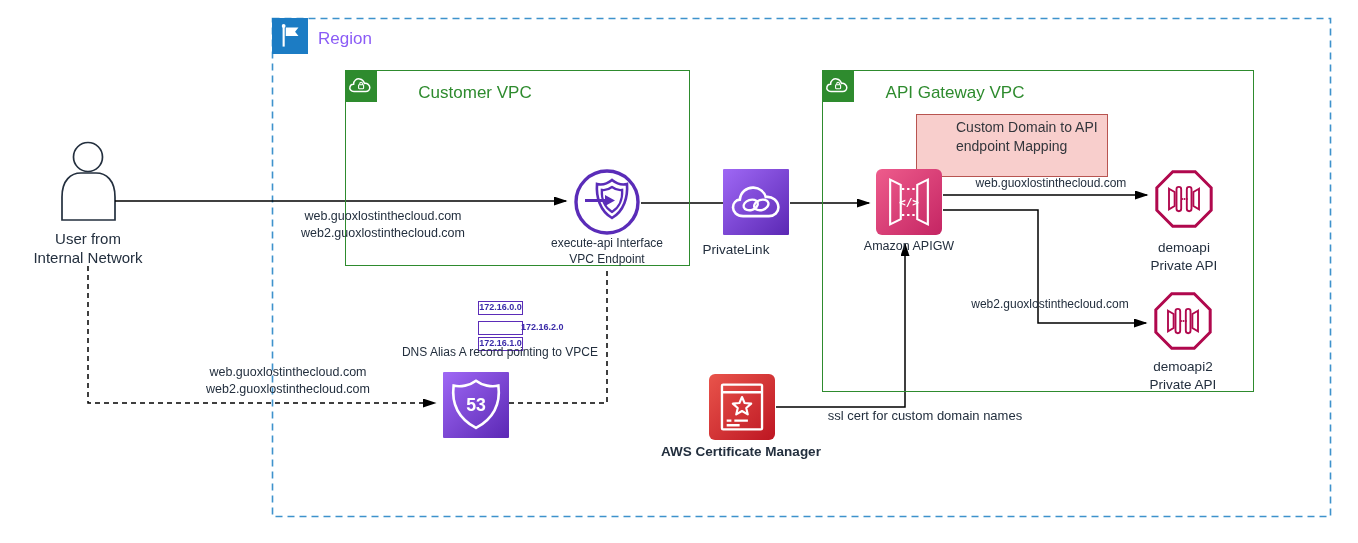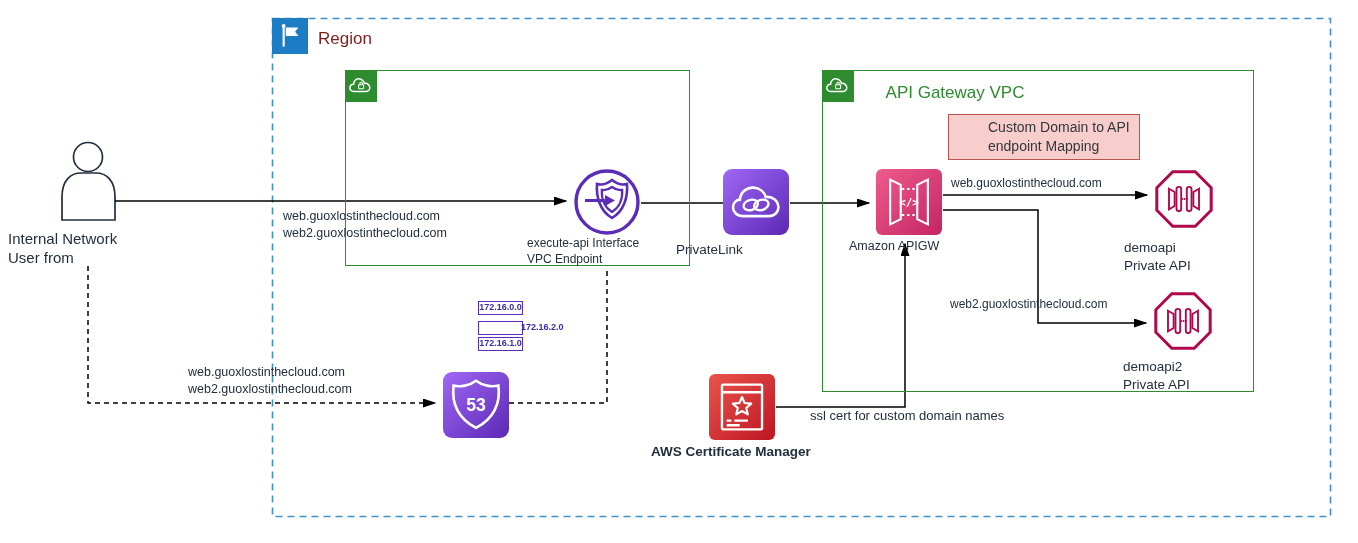--- a/index.html
+++ b/index.html
@@ -7,27 +7,27 @@
   .stage { position: relative; width: 1358px; height: 543px; background: #fff; overflow: hidden; }
   svg.overlay { position: absolute; left: 0; top: 0; z-index: 1; }
   .box { position: absolute; z-index: 2; background: transparent; }
   .vpc-box { border: 1.5px solid #2E8B2E; }
   .note-box { background: #F8CECC; border: 1.5px solid #B85450; z-index: 3;
               font-size: 14px; color: #33363c; padding: 3px 4px; line-height: 19px; }
   .icon { position: absolute; z-index: 4; }
   .icon-sq { display: block; }
   .bg-region { background: #1C7CC4; }
   .bg-vpc { background: #2E8B2E; }
-  .bg-purple { background: linear-gradient(135deg, #9F68F5 0%, #5B28B4 100%); border-radius: 9px; }
+  .bg-purple { background: linear-gradient(135deg, #9F68F5 0%, #5B28B4 100%); border-radius: 1px; }
   .bg-pink { background: linear-gradient(135deg, #EE5C8C 0%, #C42563 100%); border-radius: 6px; }
   .bg-red { background: linear-gradient(135deg, #E9544B 0%, #BD1622 100%); border-radius: 6px; }
-  .lbl { position: absolute; z-index: 5; color: #232F3E; text-align: left; }
+  .lbl { position: absolute; z-index: 5; color: #232F3E; text-align: center; }
   .title { font-size: 17px; z-index: 5; position: absolute; }
   .t-green { color: #2E8B2E; }
-  .t-blue { color: #7f1d1d; }
+  .t-blue { color: #8b5cf6; }
   .edge-lbl { font-size: 12.5px; line-height: 17px; }
   .icon-lbl { font-size: 13.5px; line-height: 17.5px; }
   .small-lbl { font-size: 12px; line-height: 15.5px; }
   .user-lbl { font-size: 15px; line-height: 19px; }
   .dns-rec { position: absolute; z-index: 5; width: 45px; height: 14px; background: #fff;
              border: 1.6px solid #5B2CB8; color: #3A2BA8; font-size: 9px; font-weight: bold;
              text-align: center; line-height: 11px; }
 </style>
 </head>
 <body>
@@ -55,41 +55,42 @@
     <path d="M943,210 H1038 V323 H1146" stroke="#000" stroke-width="1.5" fill="none" marker-end="url(#arrow)"></path>
     <path d="M776,407 H905 V244" stroke="#000" stroke-width="1.5" fill="none" marker-end="url(#arrow)"></path>
 
     <path d="M88,266 V403 H435" stroke="#000" stroke-width="1.5" fill="none" stroke-dasharray="5 4" marker-end="url(#arrow)"></path>
     <path d="M509,403 H607 V269" stroke="#000" stroke-width="1.5" fill="none" stroke-dasharray="5 4"></path>
   </svg>
 
   <div class="box vpc-box" style="left:345px; top:70px; width:345px; height:196px;"></div>
   <div class="box vpc-box" style="left:822px; top:70px; width:432px; height:322px;"></div>
 
-  <div class="box note-box" style="left:948px; top:114px; width:192px; height:46px;padding-left:39px;">
+  <div class="box note-box" style="left:916px; top:114px; width:192px; height:63px;padding-left:39px;">
     <div>Custom Domain to API</div>
     <div>endpoint Mapping</div>
   </div>
 
   <div class="icon bg-region" style="left:272px; top:18px; width:36px; height:36px;">
     <svg class="icon-sq" width="36" height="36" viewBox="0 0 34 34">
       <circle cx="11" cy="7.5" r="1.8" fill="#fff"></circle>
       <rect x="10" y="8" width="2" height="19" fill="#fff"></rect>
       <path d="M13,9 h12 l-3.2,4 3.2,4 h-12 z" fill="#fff"></path>
     </svg>
   </div>
   <div class="title t-blue" style="left:318px; top:29px;">Region</div>
 
   <div class="icon bg-vpc" style="left:345px; top:70px; width:32px; height:32px;">
     <svg class="icon-sq" width="32" height="32" viewBox="0 0 32 32">
       <path d="M9,21.5 C6,21.5 4.2,19.2 5,16.7 C5.5,15.1 7,14 8.6,14.2 C8.6,10.5 11.6,8.4 14.6,8.9 C17,9.3 18.9,11 19.4,13.4 C22.3,12.9 24.8,14.9 24.8,17.6 C24.8,19.8 23,21.5 20.8,21.5 Z" stroke="#fff" stroke-width="1.5" fill="none"></path>
       <rect x="13.6" y="14.8" width="5" height="3.9" rx="0.6" stroke="#fff" stroke-width="1.1" fill="none"></rect>
       <path d="M14.8,14.8 v-1.2 a1.3,1.3 0 0 1 2.6,0 v1.2" stroke="#fff" stroke-width="1.1" fill="none"></path>
     </svg>
   </div>
+  <div class="title t-green" style="left:380px; top:83px; width:190px; text-align:center;">Customer VPC</div>
 
   <div class="icon bg-vpc" style="left:822px; top:70px; width:32px; height:32px;">
     <svg class="icon-sq" width="32" height="32" viewBox="0 0 32 32">
       <path d="M9,21.5 C6,21.5 4.2,19.2 5,16.7 C5.5,15.1 7,14 8.6,14.2 C8.6,10.5 11.6,8.4 14.6,8.9 C17,9.3 18.9,11 19.4,13.4 C22.3,12.9 24.8,14.9 24.8,17.6 C24.8,19.8 23,21.5 20.8,21.5 Z" stroke="#fff" stroke-width="1.5" fill="none"></path>
       <rect x="13.6" y="14.8" width="5" height="3.9" rx="0.6" stroke="#fff" stroke-width="1.1" fill="none"></rect>
       <path d="M14.8,14.8 v-1.2 a1.3,1.3 0 0 1 2.6,0 v1.2" stroke="#fff" stroke-width="1.1" fill="none"></path>
     </svg>
   </div>
   <div class="title t-green" style="left:860px; top:83px; width:190px; text-align:center;">API Gateway VPC</div>
 
@@ -174,24 +175,25 @@
   <div class="icon bg-purple" style="left:443px; top:372px; width:66px; height:66px;">
     <svg class="icon-sq" width="66" height="66" viewBox="0 0 56 56">
       <path d="M28,7.5 C33,11.5 41.5,13 47,11.5 C48.8,26 44.5,38.5 28,47.5 C11.5,38.5 7.2,26 9,11.5 C14.5,13 23,11.5 28,7.5 Z" stroke="#fff" stroke-width="2.2" fill="none"></path>
       <text x="28" y="33" text-anchor="middle" font-size="15" font-weight="bold" fill="#fff">53</text>
     </svg>
   </div>
 
   <div class="dns-rec" style="left:478px; top:301px;">172.16.0.0</div>
   <div class="dns-rec" style="left:478px; top:316.5px;margin-top:20px;">172.16.1.0</div>
   <div class="dns-rec" style="left:478px; top:321px;padding-left:42px;">172.16.2.0</div>
+  <div class="lbl small-lbl" style="left:400px; top:345px; width:200px;">DNS Alias A record pointing to VPCE</div>
 
   <div class="lbl user-lbl" style="left:8px; top:229px; width:160px;">
+    <div>User from</div>
     <div>Internal Network</div>
-    <div>User from</div>
   </div>
 
   <div class="lbl edge-lbl" style="left:283px; top:208px; width:200px;">
     <div>web.guoxlostinthecloud.com</div>
     <div>web2.guoxlostinthecloud.com</div>
   </div>
 
   <div class="lbl edge-lbl" style="left:951px; top:175px; width:200px; font-size:12px;">web.guoxlostinthecloud.com</div>
 
   <div class="lbl edge-lbl" style="left:950px; top:296px; width:200px; font-size:12px;">web2.guoxlostinthecloud.com</div>

